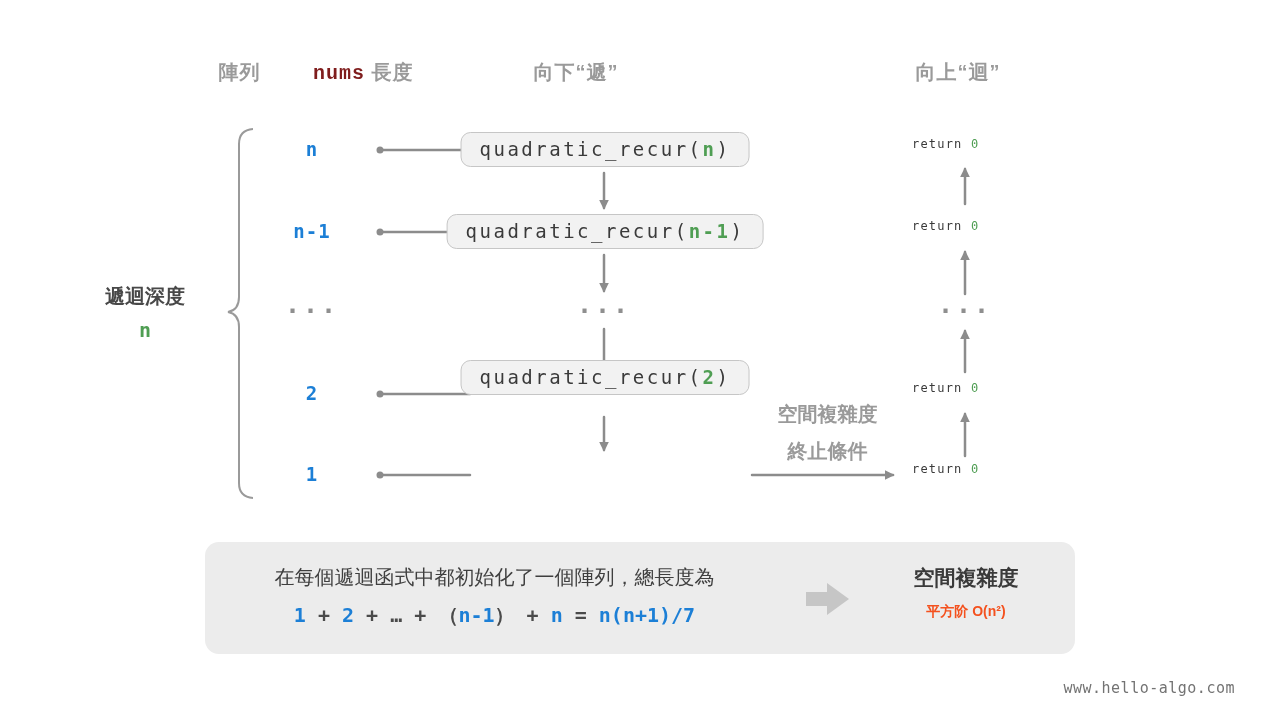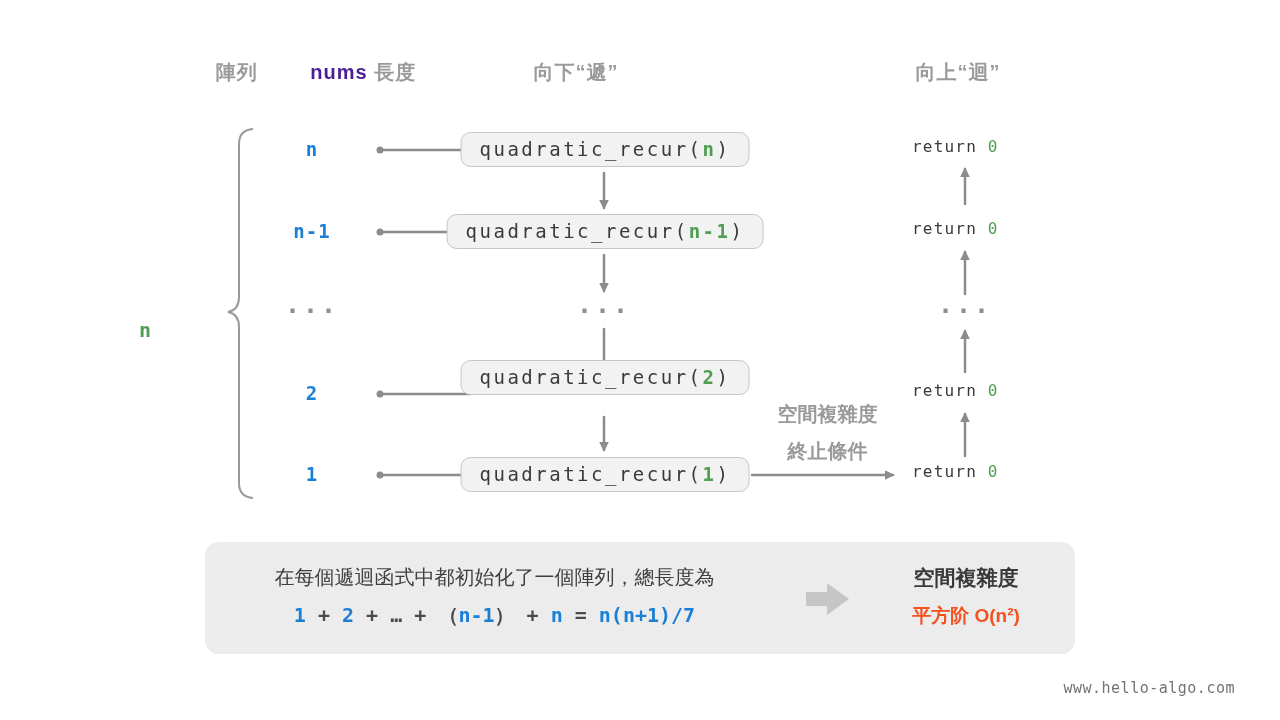--- a/index.html
+++ b/index.html
@@ -4,36 +4,36 @@
 <style>
   html,body{margin:0;padding:0;background:#fff;}
   .canvas{
     position:relative;width:1280px;height:720px;background:#ffffff;
     font-family:"Liberation Sans","DejaVu Sans",sans-serif;overflow:hidden;
   }
   .overlay{position:absolute;left:0;top:0;width:1280px;height:720px;z-index:1;}
 
   .hdr{position:absolute;top:59px;font-size:20px;font-weight:700;color:#9a9a9a;
        letter-spacing:1px;text-align:center;z-index:2;white-space:nowrap;}
-  .hdr .code{font-family:Liberation Sans, sans-serif;color:#4c1d95;margin-left:46px;}
+  .hdr .code{font-family:Liberation Mono, monospace;color:#7f1d1d;margin-left:46px;}
 
   .row-label{position:absolute;left:252px;width:120px;text-align:center;z-index:2;
      font-family:"DejaVu Sans Mono","Liberation Mono",monospace;
      font-weight:700;font-size:19px;color:#1c7fd6;letter-spacing:1px;}
 
   .call-box{position:absolute;left:605px;transform:translateX(-50%);z-index:2;
      height:33px;line-height:33px;padding:0 18px;white-space:nowrap;
      background:#f2f2f2;border:1.5px solid #c6c6c6;border-radius:10px;
      font-family:"DejaVu Sans Mono","Liberation Mono",monospace;
      font-size:19px;color:#3a3a3a;letter-spacing:2.5px;}
   .call-box .arg{color:#4f9e53;font-weight:700;}
 
   .ret{position:absolute;left:912px;z-index:2;white-space:pre;
      font-family:"DejaVu Sans Mono","Liberation Mono",monospace;
-     font-size:16px;color:#3a3a3a;letter-spacing:1.2px;}
+     font-size:12px;color:#3a3a3a;letter-spacing:1.2px;}
   .ret .zero{color:#4f9e53;}
 
   .dots{position:absolute;width:120px;text-align:center;z-index:2;
      font-family:"DejaVu Sans Mono","Liberation Mono",monospace;
      font-weight:700;font-size:25px;color:#8f8f8f;letter-spacing:3px;line-height:28px;}
 
   .depth-text{position:absolute;left:60px;top:283px;width:170px;text-align:center;
      font-size:20px;font-weight:600;color:#484848;z-index:2;}
   .depth-value{position:absolute;left:60px;top:318px;width:170px;text-align:center;
      font-family:"DejaVu Sans Mono","Liberation Mono",monospace;
@@ -47,21 +47,21 @@
   .summary-sentence{position:absolute;left:222px;top:564px;width:545px;text-align:center;
      font-size:20px;color:#3f3f3f;z-index:2;}
   .formula{position:absolute;left:222px;top:602px;width:545px;text-align:center;
      font-family:"DejaVu Sans Mono","Liberation Mono",monospace;
      font-size:20px;font-weight:700;white-space:pre;z-index:2;}
   .formula .fb{color:#1c7fd6;}
   .formula .fo{color:#4a4a4a;}
   .conclusion-title{position:absolute;left:866px;top:564px;width:200px;text-align:center;
      font-size:21px;font-weight:700;color:#3a3a3a;z-index:2;}
   .conclusion-value{position:absolute;left:866px;top:603px;width:200px;text-align:center;
-     font-size:19px;font-weight:700;color:#f4511e;z-index:2;white-space:nowrap;}
+     font-size:14px;font-weight:700;color:#f4511e;z-index:2;white-space:nowrap;}
 
   .watermark{position:absolute;right:45px;top:679px;z-index:2;
      font-family:"DejaVu Sans Mono","Liberation Mono",monospace;
      font-size:15px;color:#737373;letter-spacing:0.5px;}
 </style>
 </head>
 <body>
 
 <div class="canvas">
 
@@ -103,40 +103,40 @@
 
     <line x1="752" y1="475" x2="893" y2="475" stroke="#8c8c8c" stroke-width="2.5" stroke-linecap="round" marker-end="url(#ah)"></line>
 
     <polygon points="806,592 827,592 827,583 849,599 827,615 827,606 806,606" fill="#c6c6c6"></polygon>
   </svg>
 
   <div class="hdr" style="left:196px;width:240px;"><span>陣列 </span><span class="code">nums</span><span> 長度</span></div>
   <div class="hdr" style="left:496px;width:160px;">向下“遞”</div>
   <div class="hdr" style="left:878px;width:160px;">向上“迴”</div>
 
+  <div class="depth-text">遞迴深度</div>
   <div class="depth-value">n</div>
 
   <div class="row-label" style="top:138px;">n</div>
   <div class="call-box" style="top:132px;"><span>quadratic_recur(</span><span class="arg">n</span><span>)</span></div>
   <div class="ret" style="top:137px;"><span>return </span><span class="zero">0</span></div>
 
   <div class="row-label" style="top:220px;">n-1</div>
   <div class="call-box" style="top:214px;"><span>quadratic_recur(</span><span class="arg">n-1</span><span>)</span></div>
   <div class="ret" style="top:219px;"><span>return </span><span class="zero">0</span></div>
 
   <div class="dots" style="left:252px;top:297px;">···</div>
   <div class="dots" style="left:544px;top:297px;">···</div>
   <div class="dots" style="left:905px;top:297px;">···</div>
 
   <div class="row-label" style="top:382px;">2</div>
   <div class="call-box" style="top:360px;"><span>quadratic_recur(</span><span class="arg">2</span><span>)</span></div>
   <div class="ret" style="top:381px;"><span>return </span><span class="zero">0</span></div>
 
   <div class="row-label" style="top:463px;">1</div>
-  <div class="call-box" style="top:457px;"><span>quadratic_recur(</span><span class="arg">1</span><span>)</span></div>
   <div class="ret" style="top:462px;"><span>return </span><span class="zero">0</span></div>
 
   <div class="base-note">
     <div>空間複雜度</div>
     <div>終止條件</div>
   </div>
 
   <div class="summary-panel"></div>
   <div class="summary-sentence">在每個遞迴函式中都初始化了一個陣列，總長度為</div>
   <div class="formula"><span class="fb">1</span><span class="fo"> + </span><span class="fb">2</span><span class="fo"> + </span><span class="fo">…</span><span class="fo"> + </span><span class="fo">（</span><span class="fb">n-1</span><span class="fo">）</span><span class="fo"> + </span><span class="fb">n</span><span class="fo"> = </span><span class="fb">n(n+1)/7</span></div>

